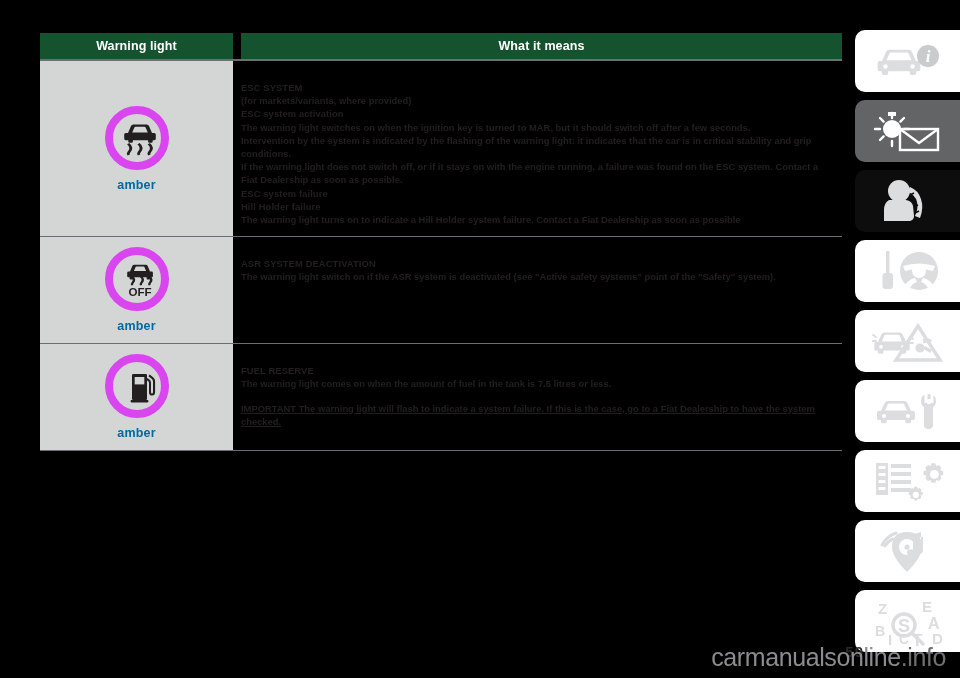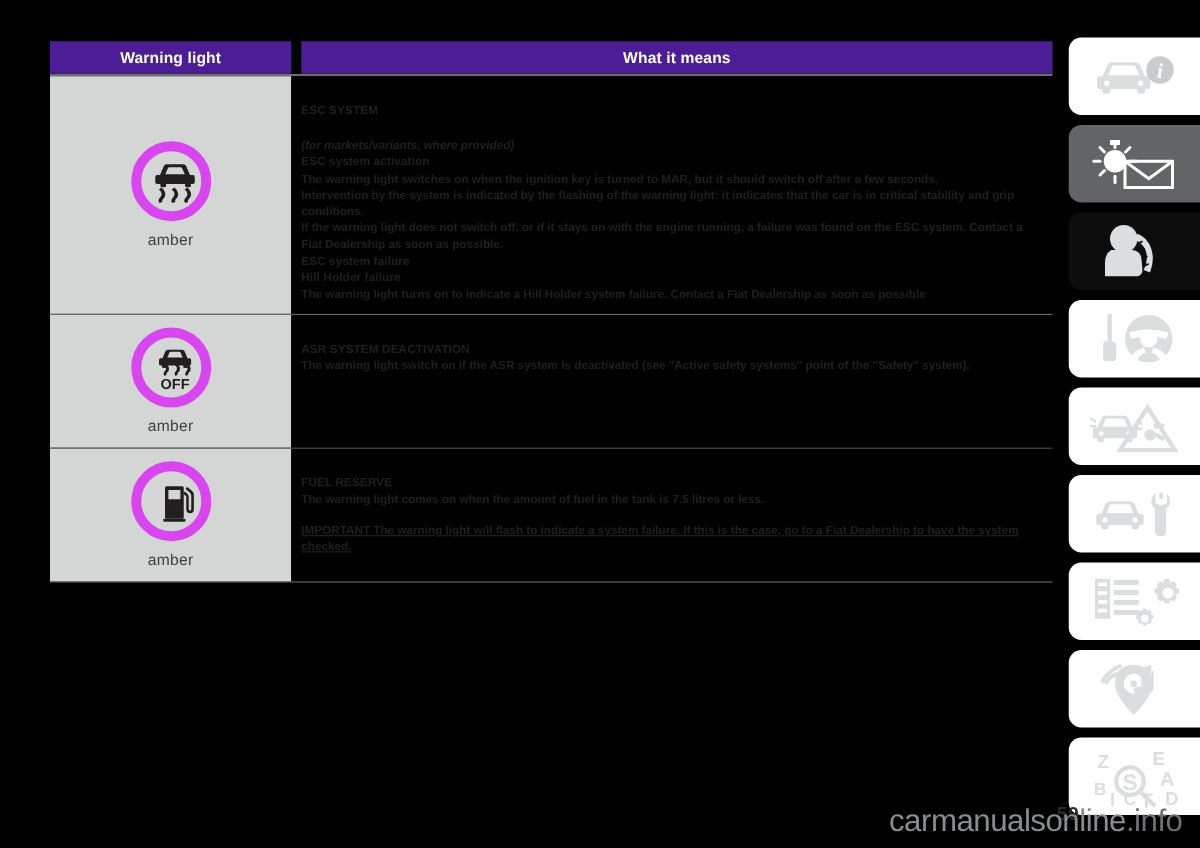--- a/index.html
+++ b/index.html
@@ -2,44 +2,44 @@
 <html><head>
 <meta charset="utf-8">
 <style>
   html,body{margin:0;padding:0;background:#000;}
   body{width:960px;height:678px;overflow:hidden;font-family:"Liberation Sans",sans-serif;}
   .page{position:relative;width:960px;height:678px;background:#000;}
 
   
   .table{position:absolute;left:40px;top:33px;width:802px;}
   .thead{display:flex;height:26px;}
-  .th{background:#4c1d95;color:#fff;font-size:12.5px;font-weight:bold;
+  .th{background:#14532d;color:#fff;font-size:12.5px;font-weight:bold;
       display:flex;align-items:center;justify-content:center;letter-spacing:.1px;}
   .th-left{width:193px;}
   .th-gap{width:8px;background:#000;}
   .th-right{flex:1;}
 
   .rows{border-top:2px solid #6d6e71;}
   .row{display:flex;border-bottom:1.5px solid #6d6e71;}
   .cell-icon{width:193px;background:#d4d6d6;display:flex;flex-direction:column;
              align-items:center;justify-content:center;box-sizing:border-box;padding:10px 0;}
   .cell-gap{width:8px;background:#000;}
   .cell-text{flex:1;background:#000;color:#231f20;box-sizing:border-box;
              padding:20px 10px 10px 0;}
 
-  .amber{margin-top:8px;font-size:12.5px;color:#404040;letter-spacing:.2px;}
+  .amber{margin-top:8px;font-size:12.5px;color:#0369a1;letter-spacing:.2px;font-weight:bold;}
 
   .wl{width:64px;height:64px;border:8px solid #d946ef;border-radius:50%;
       display:flex;align-items:center;justify-content:flex-end;box-sizing:border-box;}
   .wl svg{display:block;}
 
   
   .t{font-size:9.4px;line-height:13.2px;font-weight:bold;color:#231f20;margin:0;}
   .t.hd{letter-spacing:.1px;}
-  .t.it{font-style:italic;margin-top:15px;}
+  .t.it{}
   .t.sp{margin-top:11px;}
   .t.u{text-decoration:underline;}
 
   
   .rail{position:absolute;right:0;top:30px;width:105px;}
   .tab{position:relative;height:62px;margin-bottom:8px;border-radius:10px 0 0 10px;
        display:flex;align-items:center;justify-content:center;overflow:hidden;}
   .tab.w{background:#fff;}
   .tab.g{background:#636466;}
   .tab.b{background:#0d0d0d;}

